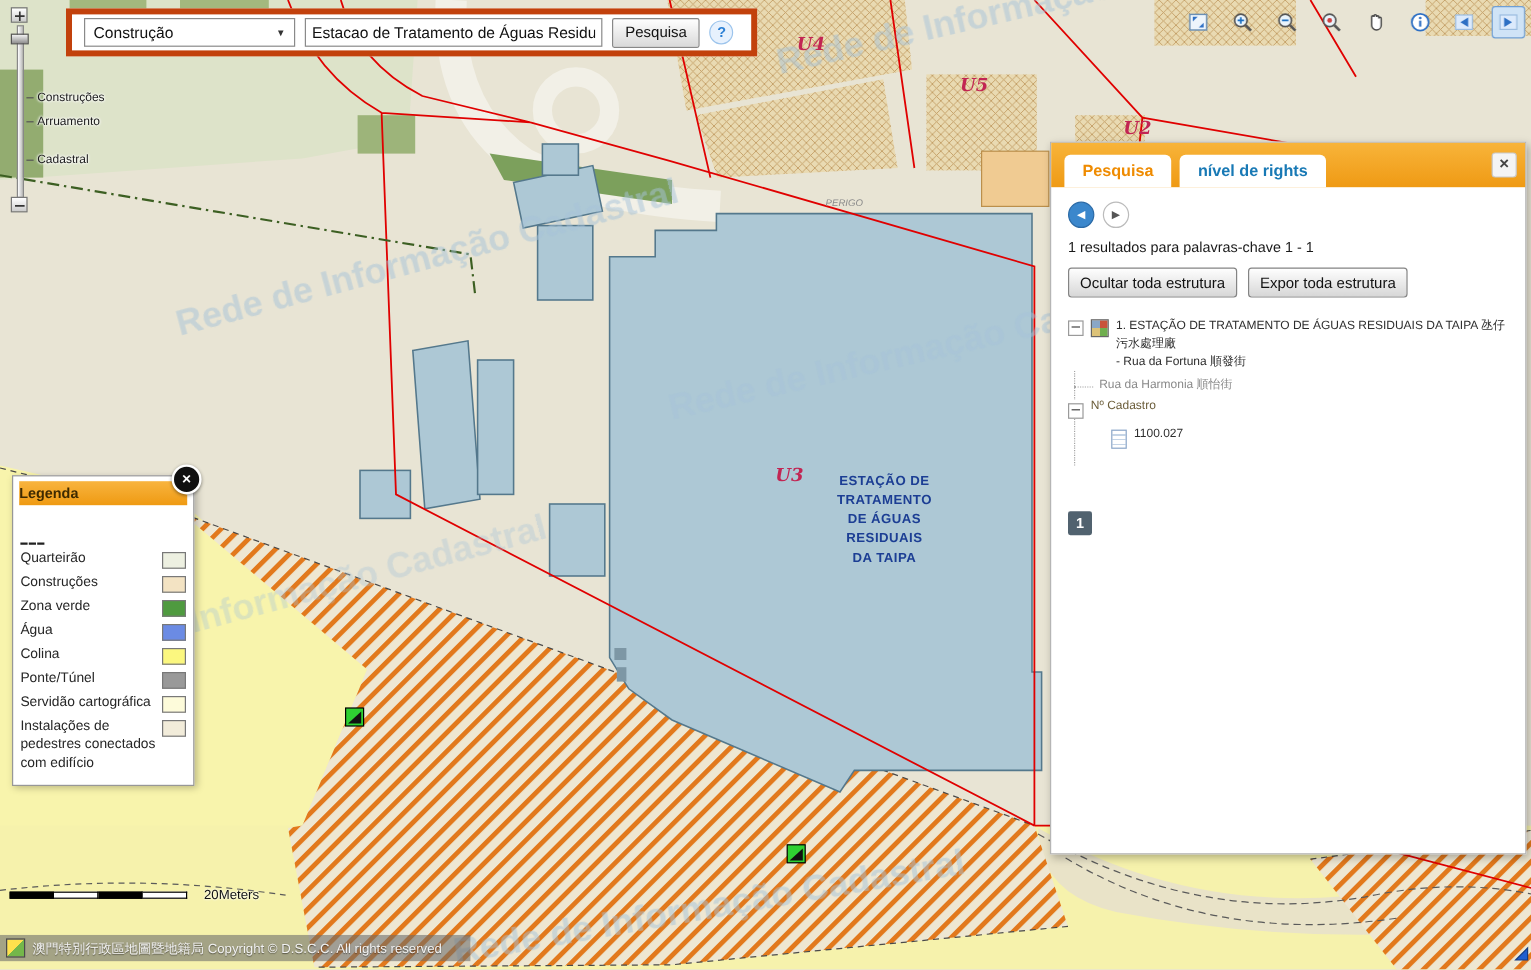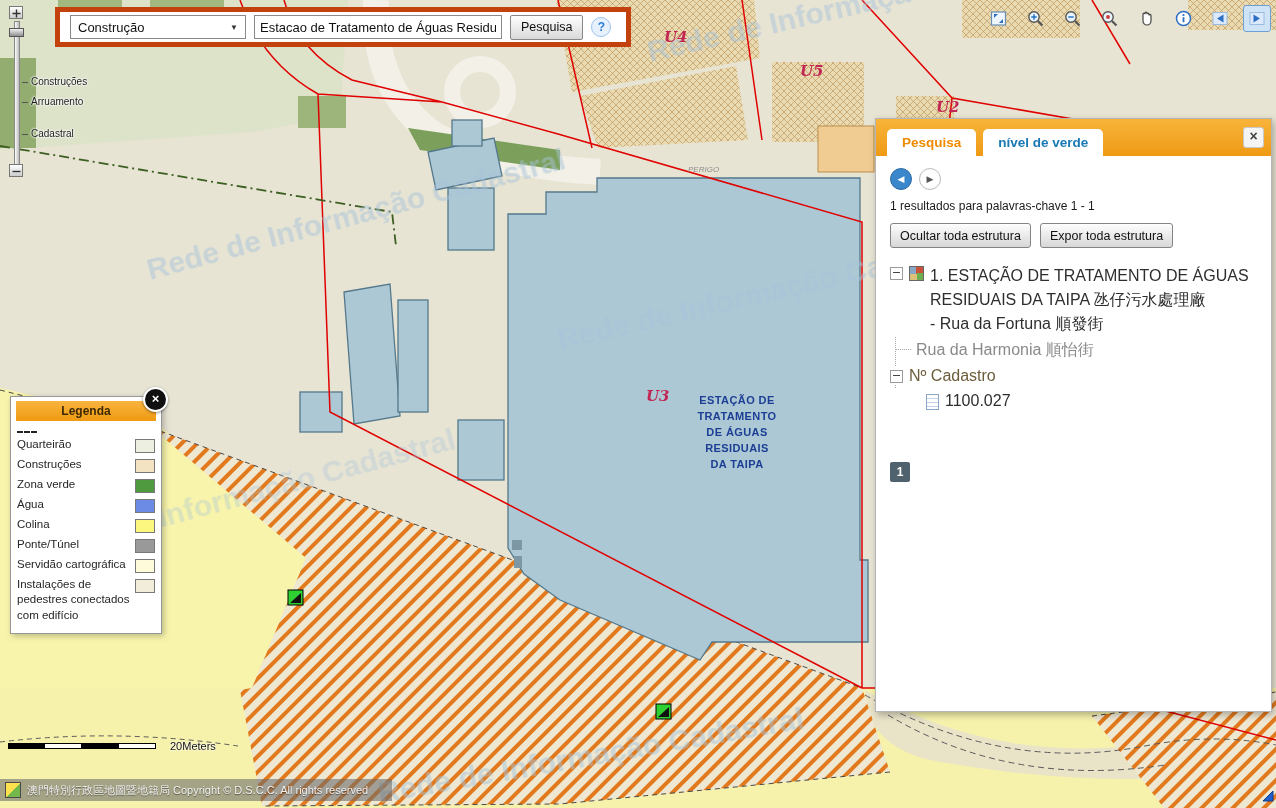--- a/index.html
+++ b/index.html
@@ -93,21 +93,21 @@
     justify-content:center;font-size:9px;box-sizing:border-box;
   }
   .circle.prev{background:#3b87cc;color:#fff;border:1px solid #2b6aa6}
   .circle.next{background:#fff;color:#555;border:1px solid #bbb}
   .summary{font-size:12px;color:#1a1a1a;margin:6px 0 10px}
   .btn-row{display:flex;gap:9px}
   .gray-btn{
     height:25px;font-size:12.5px;color:#111;background:linear-gradient(#fefefe,#d7d7d7);
     border:1px solid #848484;border-radius:3px;padding:0 9px;font-family:"Liberation Sans",sans-serif;
   }
-  .tree{margin-top:16px;font-size:16px;color:#2e2e2e;position:relative}
+  .tree{margin-top:16px;font-size:10px;color:#2e2e2e;position:relative}
   .tree-vline{position:absolute;left:5px;top:16px;height:108px;border-left:1px dotted #a5a5a5}
   .tree-row{display:flex;align-items:flex-start;gap:6px;position:relative;background:#fff}
   .expander{
     width:11px;height:11px;border:1px solid #9a9a9a;background:#fff;flex:0 0 auto;
     margin-top:3px;position:relative;
   }
   .expander::after{
     content:"";position:absolute;left:2px;right:2px;top:4px;height:1px;background:#444;
   }
   .result-icon{
@@ -129,22 +129,22 @@
     width:20px;height:20px;background:#51626f;color:#fff;font-size:12px;font-weight:bold;
     display:flex;align-items:center;justify-content:center;margin-top:52px;border-radius:2px;
   }
 
   
   .legend{
     position:absolute;left:10px;top:396px;width:152px;background:#fff;border:1px solid #979797;
     padding:4px 5px 8px;box-sizing:border-box;box-shadow:2px 2px 6px rgba(0,0,0,.25);z-index:22;
   }
   .legend-header{
-    background:linear-gradient(#f8b43f,#ef9a12);text-align:center;font-size:12px;font-weight:bold;
-    color:#3e2a00;padding:3px 0;margin-bottom:0;
+    background:linear-gradient(#f8b43f,#ef9a12);font-size:12px;font-weight:bold;
+    color:#3e2a00;padding:3px 0;margin-bottom:21px;
   }
   .legend-close{
     position:absolute;right:-7px;top:-10px;width:21px;height:21px;border-radius:50%;background:#101010;
     color:#fff;font-size:13px;font-weight:bold;text-align:center;line-height:19px;border:2px solid #fff;
     box-shadow:0 1px 3px rgba(0,0,0,.45);cursor:default;box-sizing:content-box;
   }
   .legend-row{display:flex;align-items:flex-start;gap:5px;padding:2px 1px;font-size:11.5px;
     line-height:1.33;color:#262626}
   .legend-label{flex:1}
   .swatch{width:18px;height:12px;border:1px solid #787878;margin-top:2px;flex:0 0 auto}
@@ -362,21 +362,21 @@
     <svg width="20" height="19" viewBox="0 0 20 19">
       <rect x="3" y="3.5" width="14" height="12" fill="#dceafc" stroke="#9bbce0"></rect>
       <path d="M6.5 5.5l6.5 4-6.5 4z" fill="#2d6fc4"></path>
     </svg>
   </div>
 </div>
 
 <div class="panel">
   <div class="panel-header">
     <div class="tab active">Pesquisa</div>
-    <div class="tab inactive">nível de verde</div>
+    <div class="tab inactive">nível de rights</div>
     <div class="panel-close">×</div>
   </div>
   <div class="panel-body">
     <div class="nav-circles">
       <div class="circle prev">◀</div>
       <div class="circle next">▶</div>
     </div>
     <div class="summary">1 resultados para palavras-chave 1 - 1</div>
     <div class="btn-row">
       <button class="gray-btn">Ocultar toda estrutura</button>

